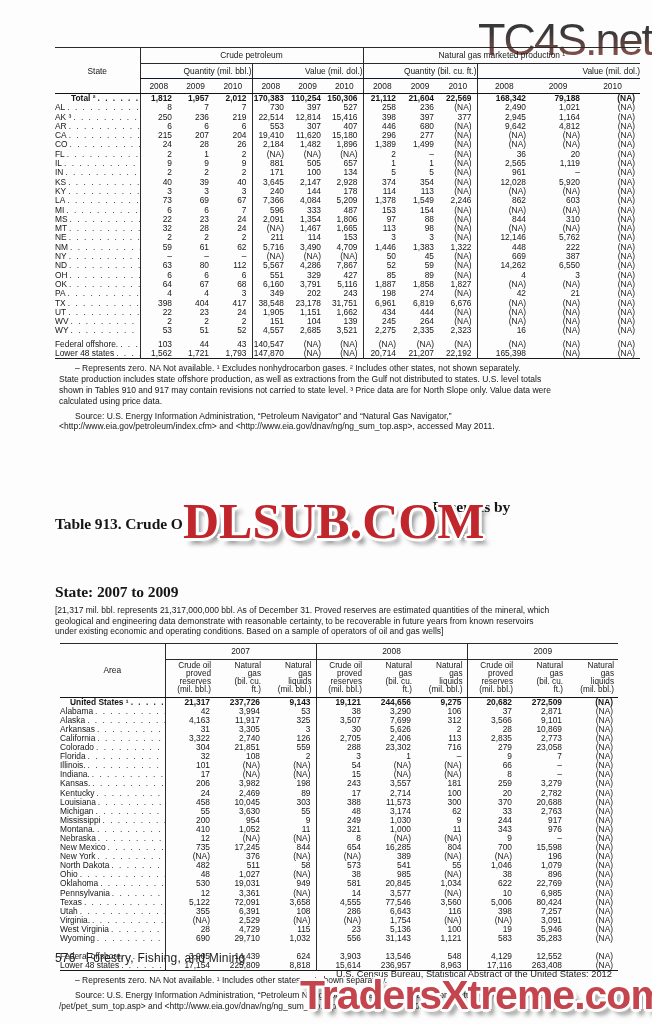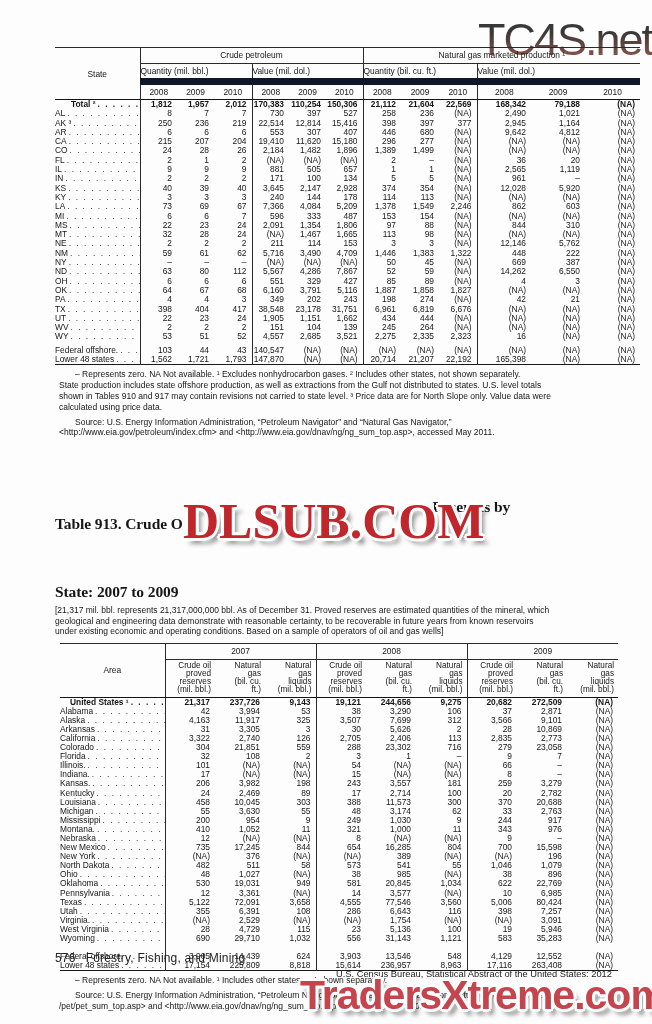--- a/index.html
+++ b/index.html
@@ -28,21 +28,21 @@
 
   
   table{border-collapse:collapse;table-layout:fixed;font-size:8.4px;color:#161616;
     border-top:1px solid #2a2a2a;border-bottom:1.5px solid #1a1a1a;}
   td{padding:0;overflow:hidden;}
   tbody td{height:9.3px;line-height:9.3px;white-space:nowrap;}
   #t913 tbody td{height:9.1px;line-height:9.1px;}
   .num{text-align:right;padding-right:5px;}
   .gb{border-left:1px solid #2a2a2a;}
   .grp{text-align:center;border-bottom:1px solid #2a2a2a;height:15px;line-height:15px;}
-  .sub912{text-align:left;border-bottom:7px solid #0f172a;height:14px;line-height:14px;margin-top:44px;}
+  .sub912{text-align:right;border-bottom:1px solid #0f172a;height:14px;line-height:14px;margin-top:44px;}
   .yr{text-align:center;border-bottom:1.8px solid #141414;height:14px;line-height:14px;}
   .statecell{text-align:center;vertical-align:middle;border-bottom:1.8px solid #141414;}
   .areacell{text-align:center;vertical-align:middle;border-bottom:1.8px solid #141414;}
   .sub913{text-align:right;vertical-align:bottom;white-space:pre-line;line-height:8.2px;
     padding:2px 4px 2px 8px;border-bottom:1.8px solid #141414;font-size:8.2px;}
   .lbl{white-space:nowrap;}
   .lbl .cellflex{display:flex;}
   .nm{white-space:nowrap;}
   .dots{flex:1;overflow:hidden;white-space:nowrap;color:#2c2c2c;letter-spacing:1.5px;padding-left:2px;}
   .dots::after{content:". . . . . . . . . . . . . . . . . . . . . . . . . . . . . . . .";}

